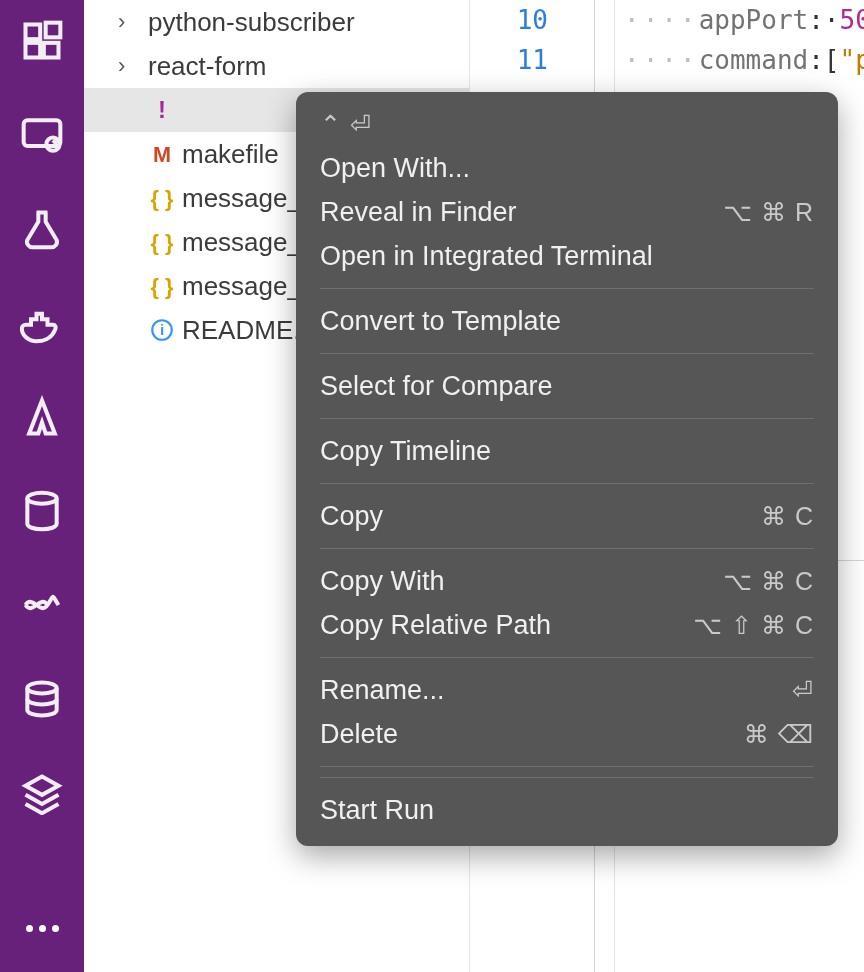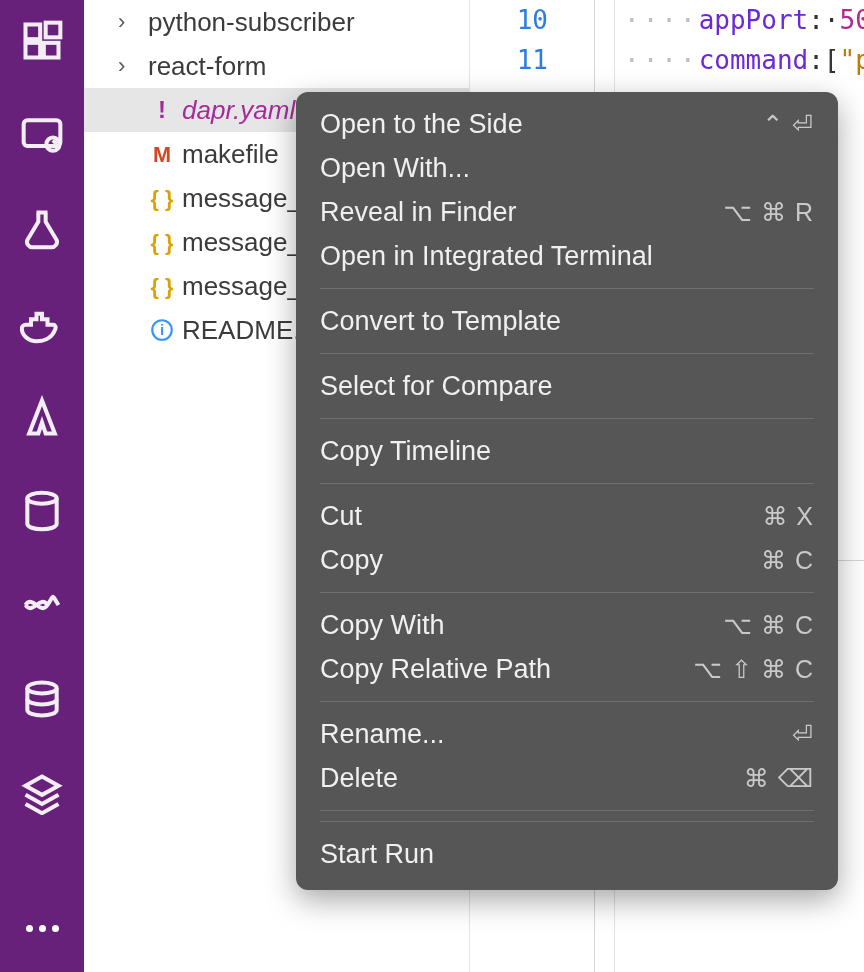--- a/index.html
+++ b/index.html
@@ -67,21 +67,21 @@
 }
 .editor-sep2 {
   position: absolute; left: 144px; top:0; bottom:0; width:1px; background:#e3e3e3;
 }
 .code {
   position: absolute; left: 154px; top: 0; right: 0;
   white-space: pre;
 }
 .code-line { height: 40px; line-height: 40px; }
 .dots { color: #bfbfbf; letter-spacing: 3px; }
-.tok-key { color: #6d28d9; }
+.tok-key { color: #737373; }
 .tok-punc { color: #333333; }
 .tok-num { color: #b02a8f; }
 .tok-str { color: #c47a00; }
 .tok-ns { color: #c47a00; }
 
 
 .bottom-panel {
   position:absolute; left:378px; right:0; top:560px;
   border-top:1px solid #d5d5d5;
   background:#fff;
@@ -196,21 +196,20 @@
           <span class="tree-chevron">›</span>
           <span class="label">react-form</span>
         </div>
         <div class="tree-row selected">
           <span class="file-indent"></span>
           <span class="file-icon">
             <svg viewBox="0 0 24 24">
               <text x="12" y="19" text-anchor="middle" font-size="22" font-weight="bold" fill="#a72a9a">!</text>
             </svg>
           </span>
-          <span class="label">dapr.yaml</span>
         </div>
         <div class="tree-row">
           <span class="file-indent"></span>
           <span class="file-icon">
             <svg viewBox="0 0 24 24">
               <text x="12" y="19" text-anchor="middle" font-size="20" font-weight="bold" fill="#d24726">M</text>
             </svg>
           </span>
           <span class="label">makefile</span>
         </div>
@@ -268,21 +267,20 @@
 
 <div class="bottom-panel">
   <div class="panel-tabs">
     <span>B</span>
   </div>
   <div class="panel-body">fo</div>
 </div>
 
 <div class="context-menu" id="ctx">
     <div class="menu-item">
-      <span class="mi-label">Open to the Side</span>
       <span class="mi-short">⌃ ⏎</span>
     </div>
     <div class="menu-item">
       <span class="mi-label">Open With...</span>
     </div>
     <div class="menu-item">
       <span class="mi-label">Reveal in Finder</span>
       <span class="mi-short">⌥ ⌘ R</span>
     </div>
     <div class="menu-item">
@@ -295,24 +293,20 @@
     <div class="menu-sep"></div>
     <div class="menu-item">
       <span class="mi-label">Select for Compare</span>
     </div>
     <div class="menu-sep"></div>
     <div class="menu-item">
       <span class="mi-label">Copy Timeline</span>
     </div>
     <div class="menu-sep"></div>
     <div class="menu-item">
-      <span class="mi-label">Cut</span>
-      <span class="mi-short">⌘ X</span>
-    </div>
-    <div class="menu-item">
       <span class="mi-label">Copy</span>
       <span class="mi-short">⌘ C</span>
     </div>
     <div class="menu-sep"></div>
     <div class="menu-item">
       <span class="mi-label">Copy With</span>
       <span class="mi-short">⌥ ⌘ C</span>
     </div>
     <div class="menu-item">
       <span class="mi-label">Copy Relative Path</span>

